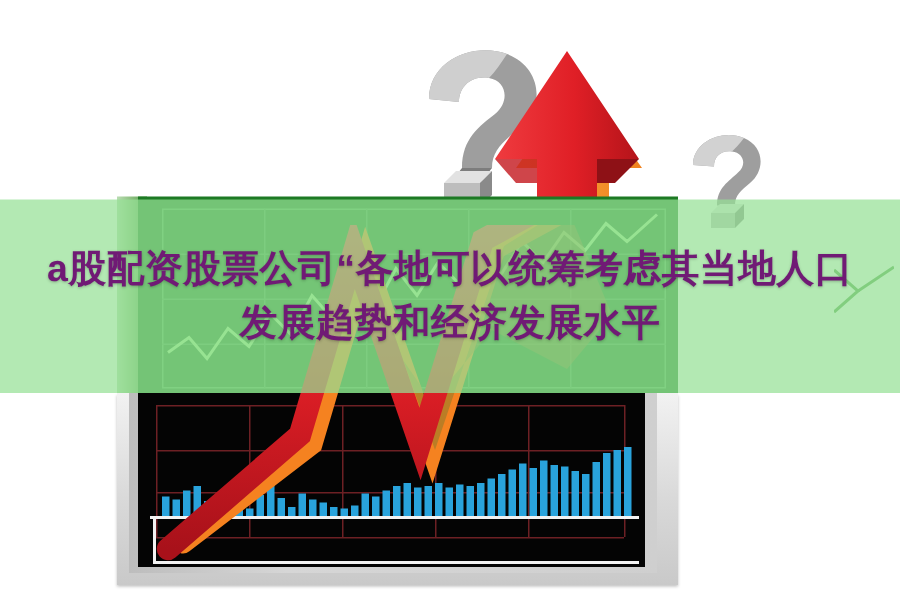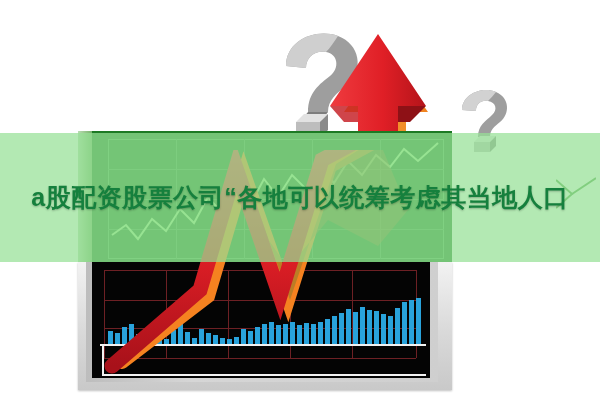--- a/index.html
+++ b/index.html
@@ -151,21 +151,21 @@
     position: absolute;
     left: 0;
     top: 133px;
     width: 600px;
     height: 129px;
     display: flex;
     flex-direction: column;
     align-items: center;
     justify-content: center;
     gap: 7px;
-    color: #15803d;
+    color: #701a75;
     font-size: 25px;
     font-weight: bold;
     letter-spacing: 0.5px;
     text-shadow: 0 1px 2px rgba(0,0,0,0.25);
     line-height: 1.15;
     white-space: nowrap;
   }
   .title-line { display: block; }
 </style>
 </head>
@@ -323,15 +323,16 @@
   </div>
 
   <svg style="position:absolute;left:556px;top:176px;width:40px;height:36px;" viewBox="0 0 40 36">
     <polyline fill="none" stroke="#4f9f45" stroke-width="2" points="0,4 16,18 0,32"></polyline>
     <polyline fill="none" stroke="#4f9f45" stroke-width="2" points="16,18 40,2"></polyline>
   </svg>
 
   <div class="banner"></div>
   <div class="title">
     <span class="title-line">a股配资股票公司“各地可以统筹考虑其当地人口</span>
+    <span class="title-line">发展趋势和经济发展水平</span>
   </div>
 
 </div>
 
 </body></html>

